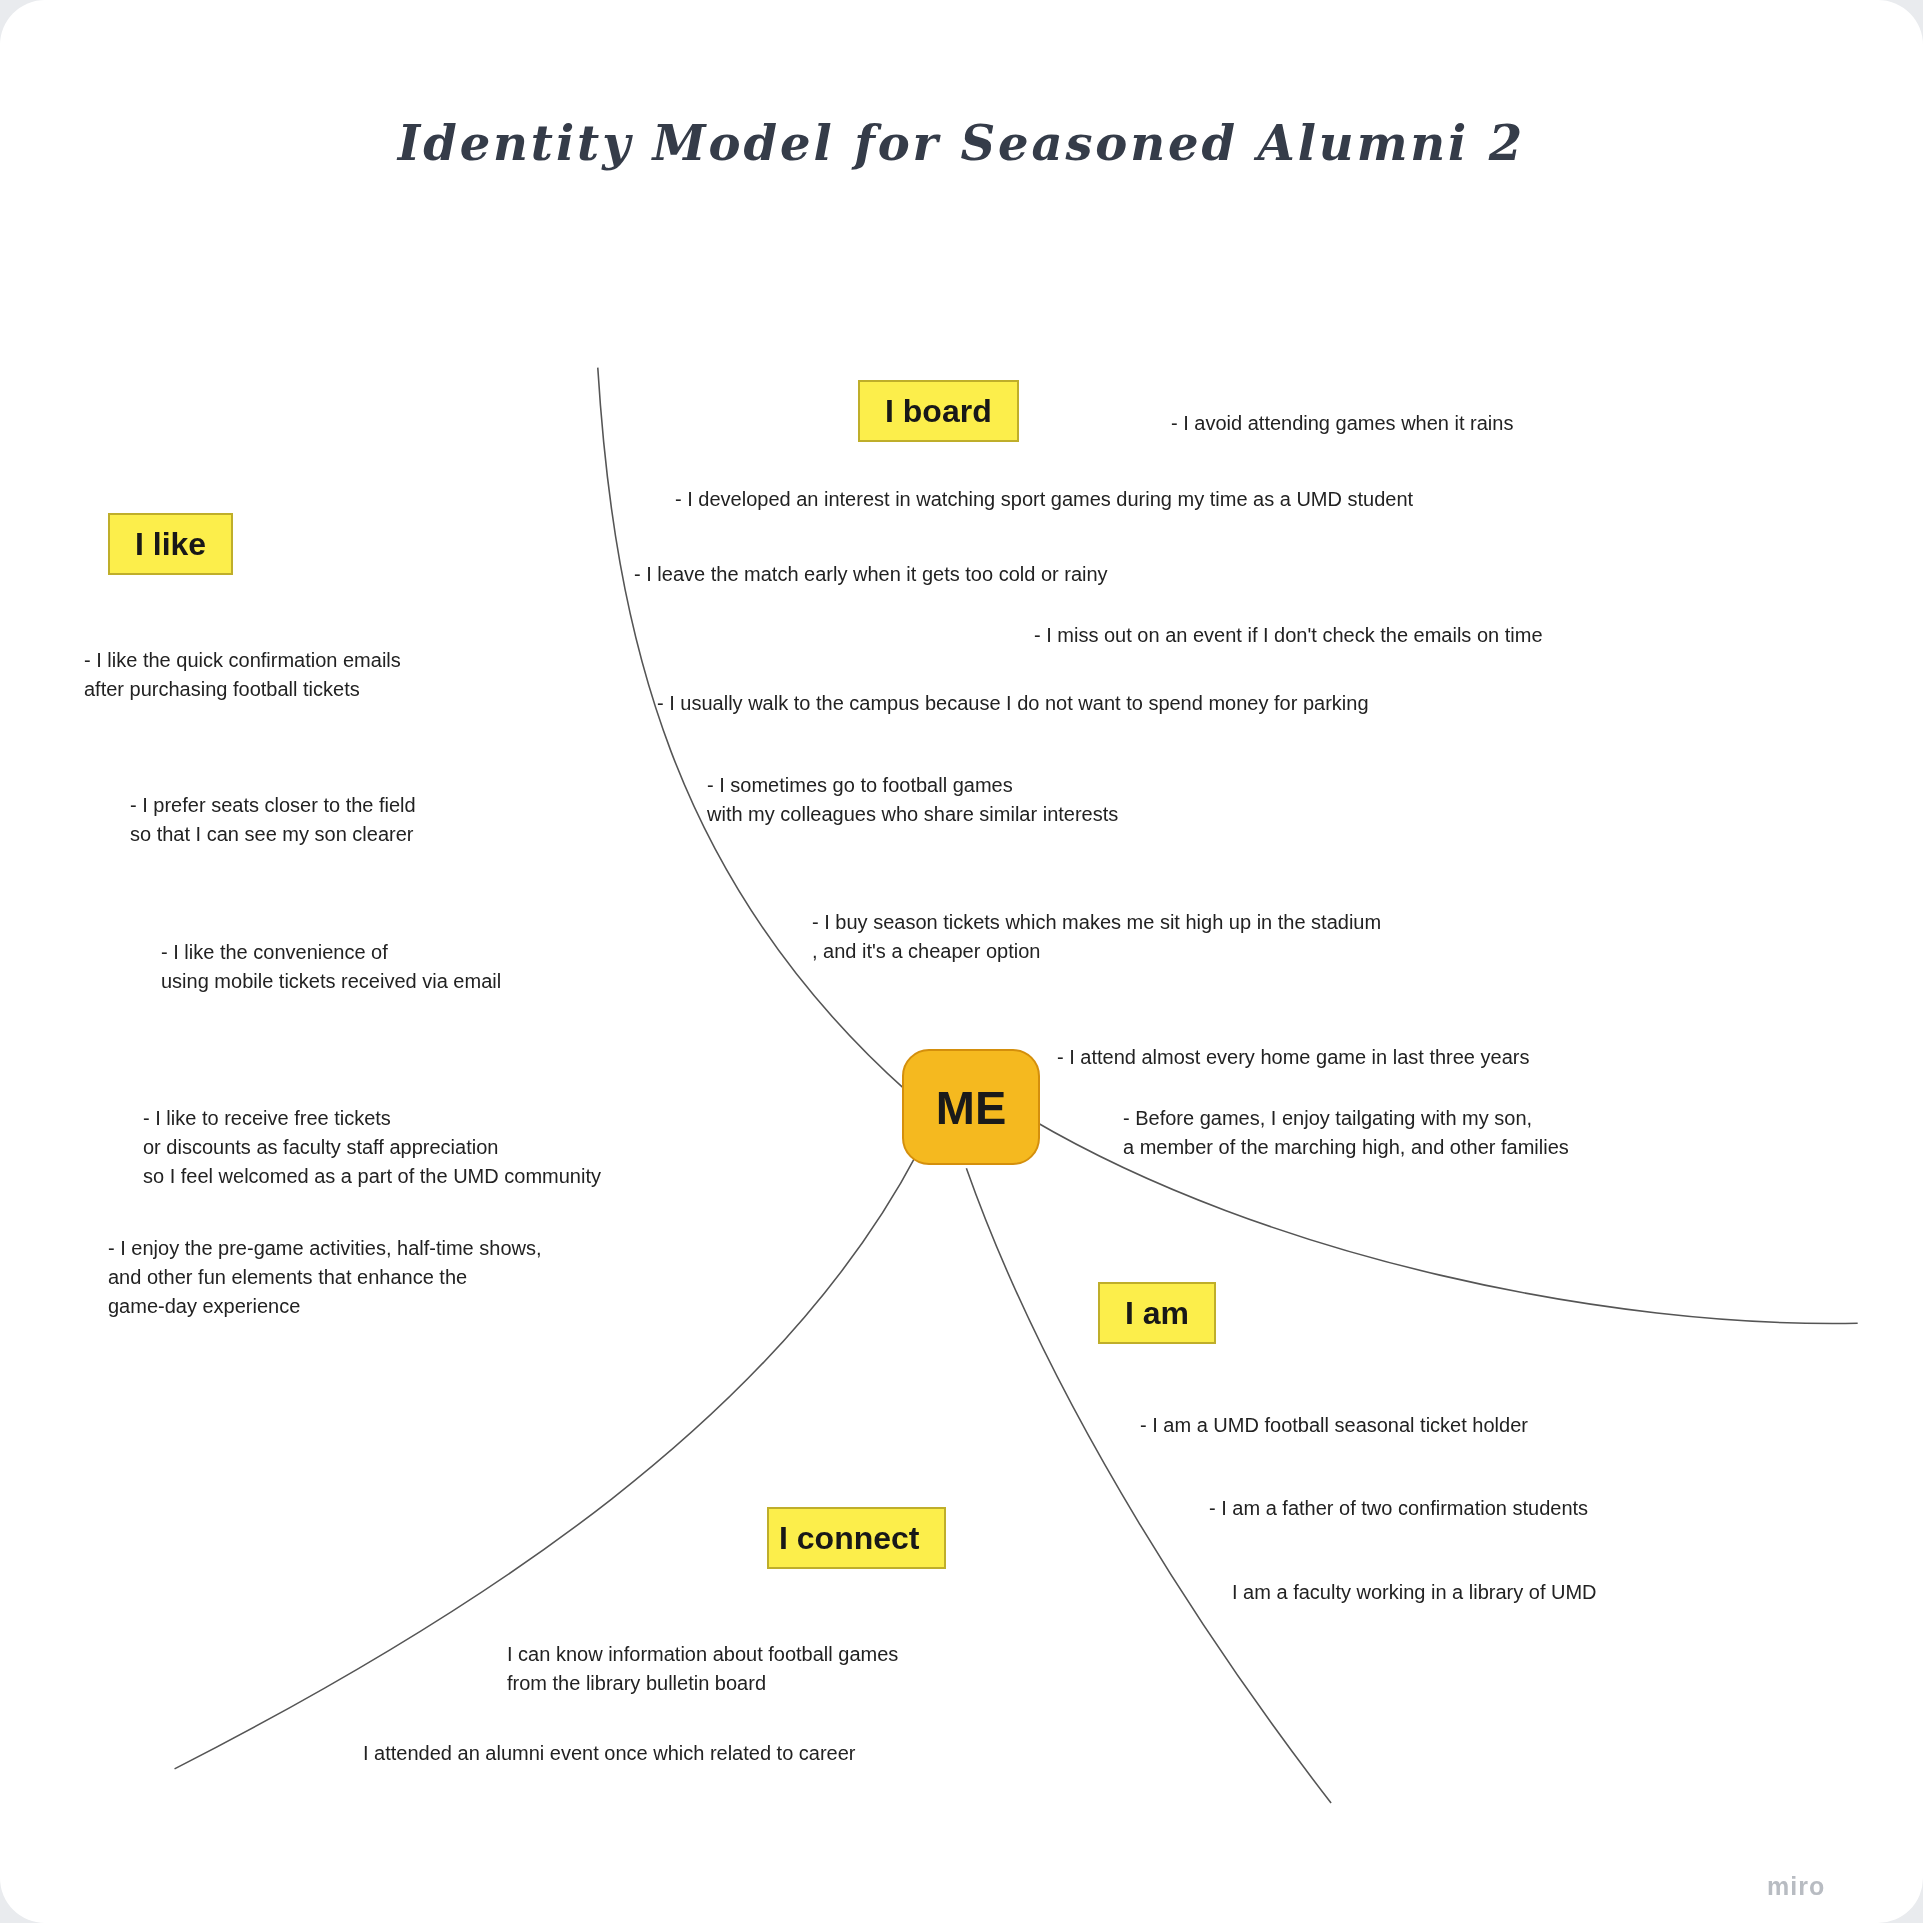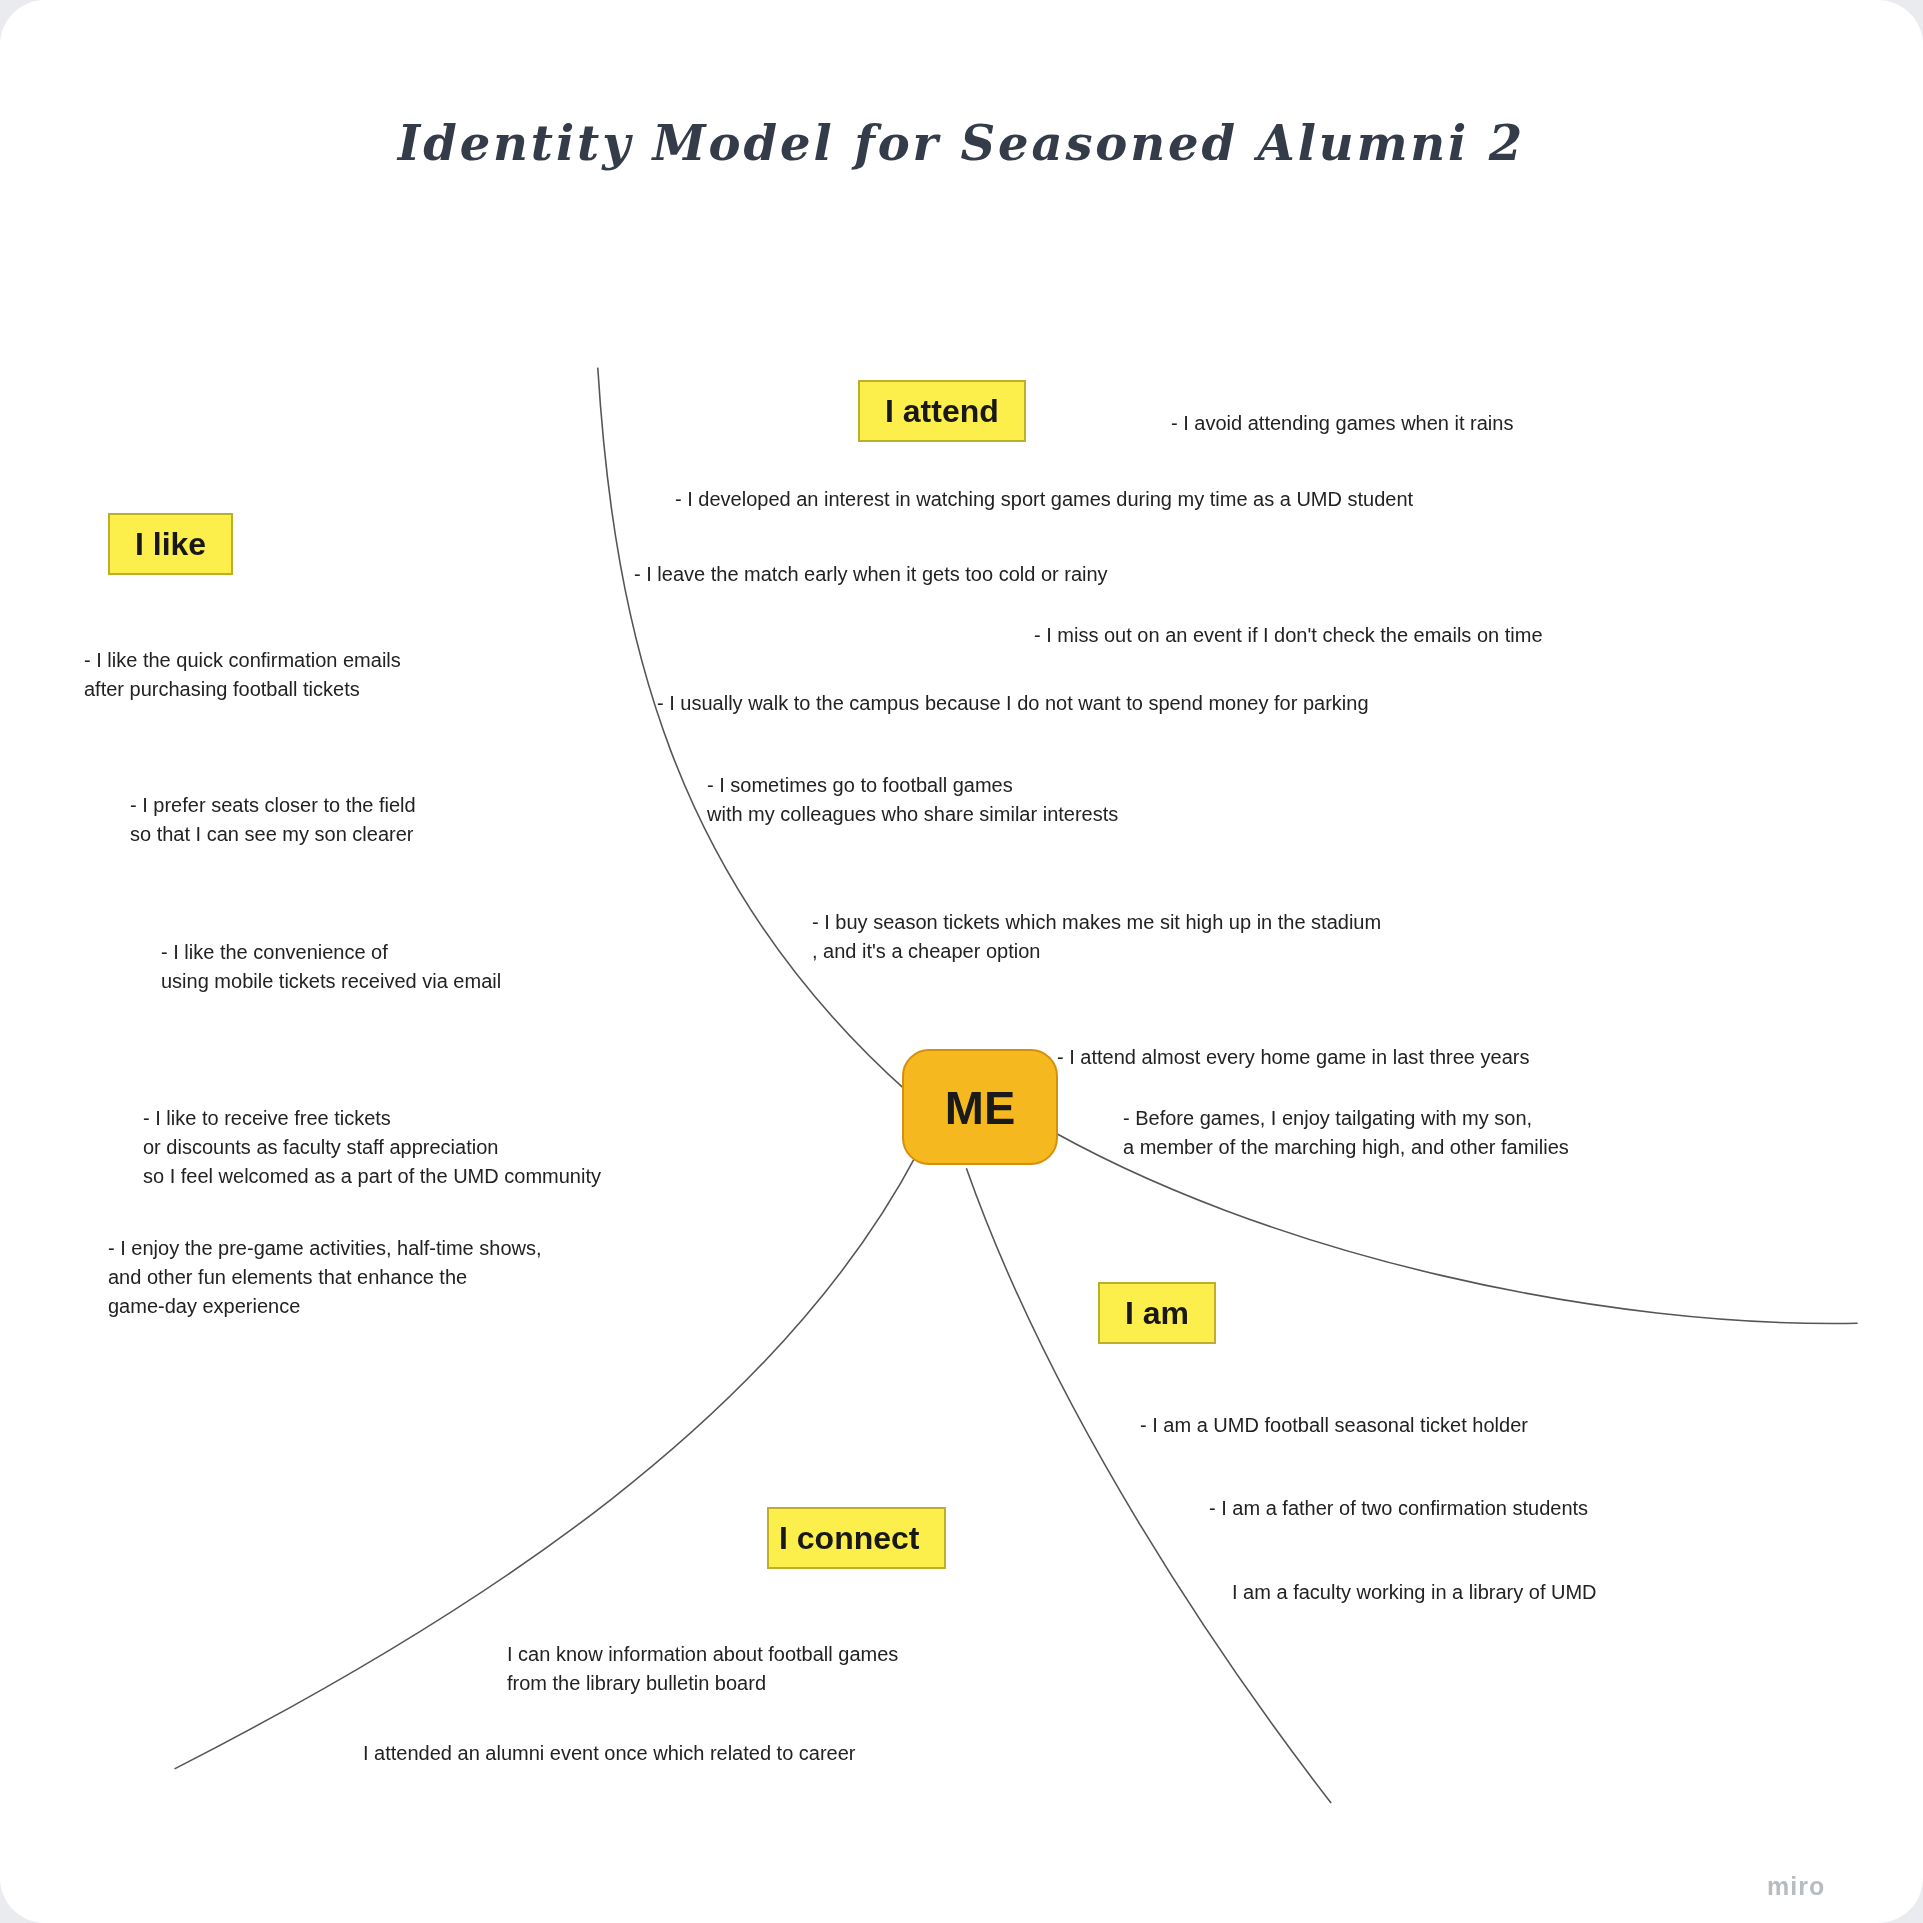--- a/index.html
+++ b/index.html
@@ -67,21 +67,21 @@
     position:absolute;
     font-size:20px;
     line-height:1.45;
     color:var(--text);
     white-space:pre-line;
   }
   #me-node{
     position:absolute;
     left:902px;
     top:1049px;
-    width:156px;
+    width:138px;
     height:116px;
     background:var(--me-fill);
     border:2px solid var(--me-border);
     border-radius:27px;
     display:flex;
     align-items:center;
     justify-content:center;
     font-weight:bold;
     font-size:47px;
     color:#1a1a1a;
@@ -104,21 +104,21 @@
 
   <svg id="connectors" viewBox="0 0 1972 1972" xmlns="http://www.w3.org/2000/svg">
     <path d="M 613 377 C 630 650, 690 905, 931 1120"></path>
     <path d="M 1058 1148 C 1300 1290, 1650 1362, 1905 1357"></path>
     <path d="M 941 1182 C 800 1450, 500 1650, 179 1814"></path>
     <path d="M 991 1198 C 1080 1450, 1250 1700, 1365 1849"></path>
   </svg>
 
   <h1 class="board-title">Identity Model for Seasoned Alumni 2</h1>
 
-  <div class="tag" style="left:858px; top:380px;">I attend</div>
+  <div class="tag" style="left:858px; top:380px;">I board</div>
   <div class="tag" style="left:108px; top:513px;">I like</div>
   <div class="tag" style="left:1098px; top:1282px;">I am</div>
   <div class="tag" style="left:767px; top:1507px;padding-left:10px;">I connect</div>
 
   <div id="me-node">ME</div>
 
   <div class="note" style="left:1171px; top:409px;">- I avoid attending games when it rains</div>
   <div class="note" style="left:675px; top:485px;">- I developed an interest in watching sport games during my time as a UMD student</div>
   <div class="note" style="left:634px; top:560px;">- I leave the match early when it gets too cold or rainy</div>
   <div class="note" style="left:1034px; top:621px;">- I miss out on an event if I don't check the emails on time</div>

